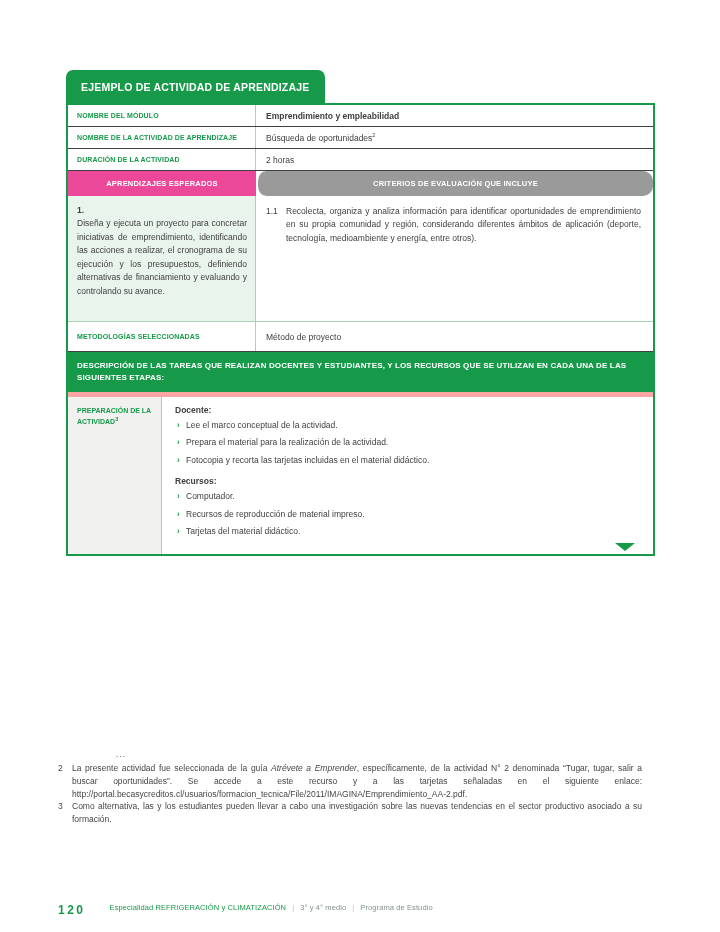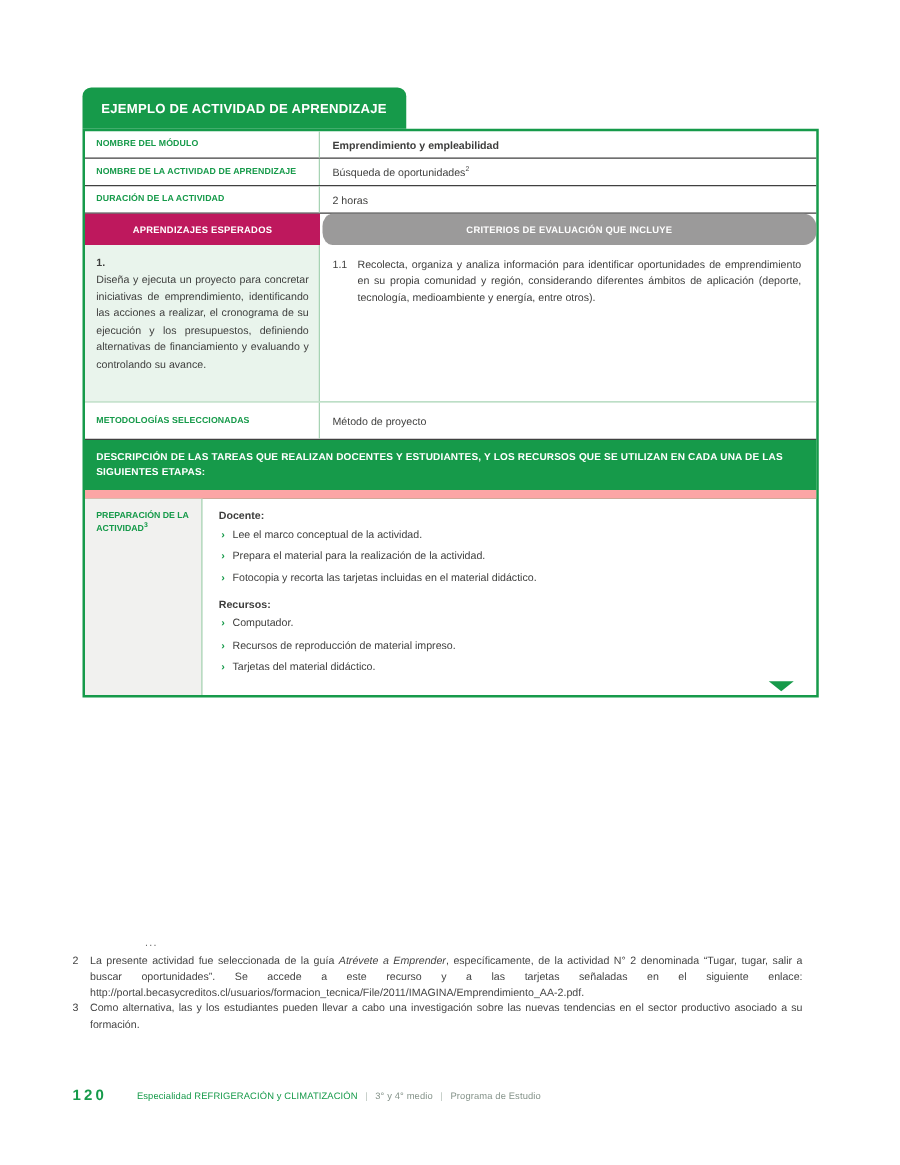--- a/index.html
+++ b/index.html
@@ -27,21 +27,21 @@
   }
   .cell-value {
     flex:1; font-size:8.5px; padding:0 10px; display:flex; align-items:center;
   }
   .info-row { height:22px; }
   .bold { font-weight:bold; }
   sup { font-size:5.5px; vertical-align:super; line-height:0; }
   
   .hdr-row { display:flex; height:25px; border-bottom:none; }
   .hdr-left {
-    flex:0 0 188px; background:#be185d; color:#fff; font-size:7.5px; font-weight:bold;
+    flex:0 0 188px; background:#ec4899; color:#fff; font-size:7.5px; font-weight:bold;
     display:flex; align-items:center; justify-content:center; letter-spacing:.2px;
   }
   .hdr-right {
     flex:1; background:#9b9a9a; color:#fff; font-size:7.5px; font-weight:bold;
     display:flex; align-items:center; justify-content:center; letter-spacing:.2px;
     border-left:2px solid #fff;
     border-radius:10px;
   }
   
   .content-row { display:flex; border-bottom:1px solid #a7d3b4; min-height:126px; }
@@ -51,21 +51,21 @@
   }
   .expected-num { font-weight:bold; display:block; }
   .criteria-cell { flex:1; padding:9px 12px 8px 10px; display:flex; font-size:8.5px; line-height:1.58; }
   .criteria-num { flex:0 0 20px; }
   .criteria-text { flex:1; text-align:justify; }
   .meth-row { height:30px; }
   
   .band {
     background:#169a4a; color:#fff; font-size:8px; font-weight:bold;
     padding:8px 10px 7px 9px; line-height:1.55; letter-spacing:.15px;
-    border-bottom:7px solid #fca5a5;
+    border-bottom:5px solid #fca5a5;
   }
   
   .prep-row { display:flex; min-height:150px; position:relative;border-radius:28px; }
   .prep-label {
     flex:0 0 94px; background:#f1f1ef; border-right:1px solid #a7d3b4;
     color:#169a4a; font-weight:bold; font-size:7px; line-height:1.6;
     padding:8px 6px 0 9px;
   }
   .prep-content { flex:1; padding:8px 14px 10px 13px; font-size:8.5px; }
   .group-title { font-weight:bold; margin-bottom:5px; }
@@ -79,21 +79,21 @@
   }
   
   .footnotes { position:absolute; left:58px; top:749px; width:584px; font-size:8.5px; color:#454545; }
   .fn-ellipsis { margin-left:58px; margin-bottom:3px; letter-spacing:1px; color:#6b6b6b; }
   .fn { display:flex; line-height:1.5; }
   .fn-num { flex:0 0 14px; }
   .fn-text { flex:1; text-align:justify; }
   .fn-text i { font-style:italic; }
   .fn-link { color:#454545; text-decoration:none; }
   
-  .footer { position:absolute; left:58px; top:869px; width:584px; display:flex; align-items:center; }
+  .footer { position:absolute; left:58px; top:903px; width:584px; display:flex; align-items:flex-start; }
   .page-num { color:#169a4a; font-weight:bold; font-size:12px; letter-spacing:2.5px; }
   .footer-text { margin-left:24px; font-size:7.5px; letter-spacing:.1px; }
   .footer-text .green { color:#169a4a; }
   .footer-text .gray { color:#85938a; }
   .footer-text .sep { color:#b9c4bc; margin:0 6px; }
 </style>
 </head>
 <body>
 
 <div class="page">

